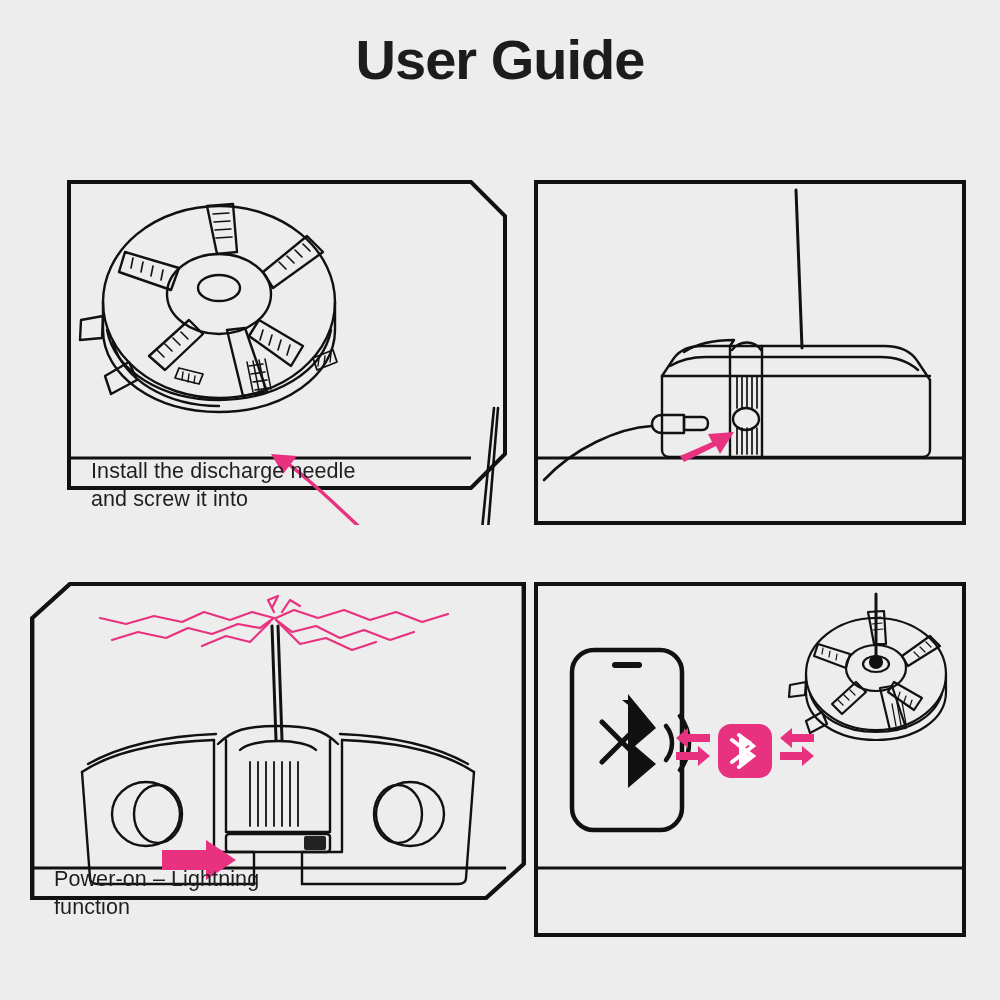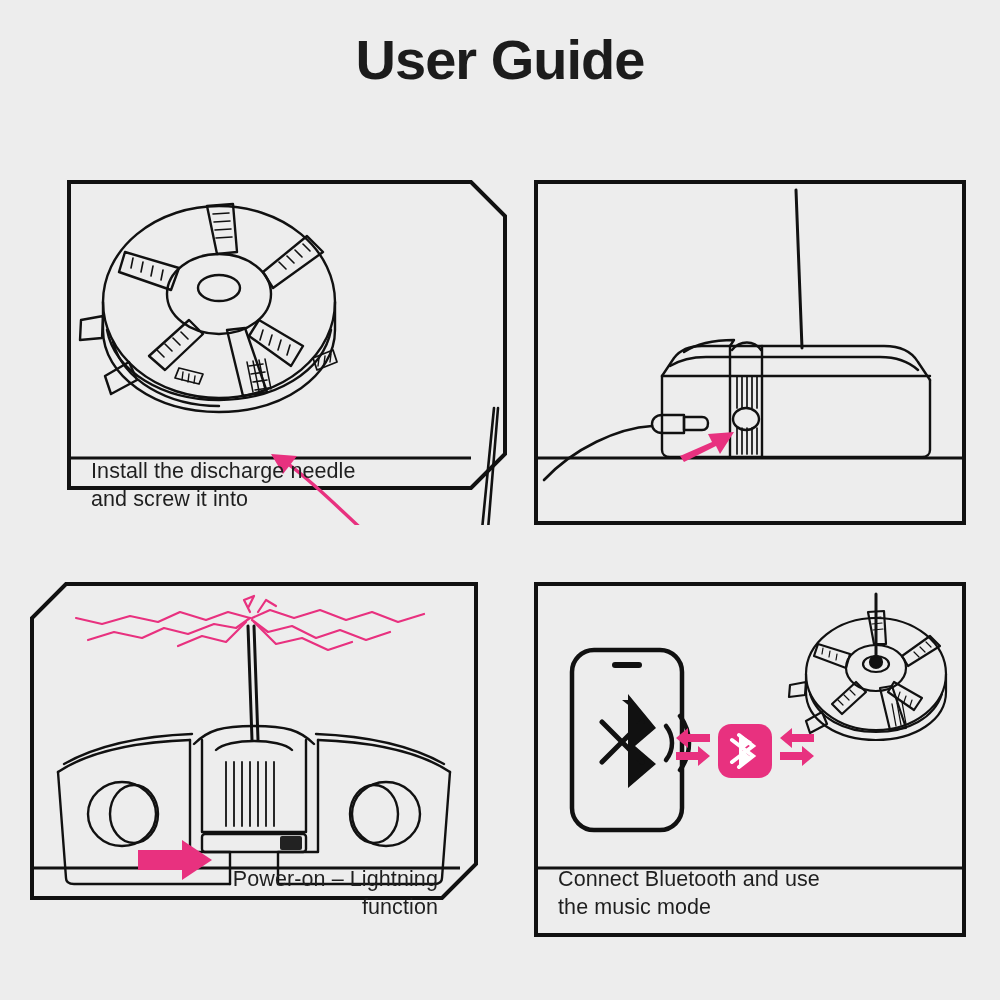--- a/index.html
+++ b/index.html
@@ -59,21 +59,21 @@
   .art {
     position: absolute;
     top: 0;
     left: 0;
     width: 100%;
     height: 100%;
   }
   
   #panel-1 { left: 36px;  top: 180px; width: 440px; height: 345px; margin-left: 31px; }
   #panel-2 { left: 534px; top: 180px; width: 432px; height: 345px; }
-  #panel-3 { left: 30px;  top: 582px; width: 448px; height: 355px; text-align: right; }
+  #panel-3 { left: 30px;  top: 582px; width: 496px; height: 355px; }
   #panel-4 { left: 534px; top: 582px; width: 432px; height: 355px; }
 
   #cap-1 { top: 278px; }
   #cap-2 { top: 278px; }
   #cap-3 { top: 284px; }
   #cap-4 { top: 284px; }
 </style>
 </head>
 <body>
 
@@ -374,17 +374,15 @@
         <path d="M272,100 L256,103 L255,115 L271,113 Z"></path>
         <path d="M288,130 L272,139 L276,151 L293,142 Z"></path>
         <g stroke-width="1.3">
           <line x1="358" y1="122" x2="362" y2="144"></line>
           <line x1="363" y1="121" x2="367" y2="143"></line>
           <line x1="368" y1="120" x2="372" y2="142"></line>
         </g>
       </g>
     </svg>
 
-    <div class="caption" id="cap-4">Connect Bluetooth and use
-the music mode</div>
   </div>
 
 </div>
 
 </body></html>

